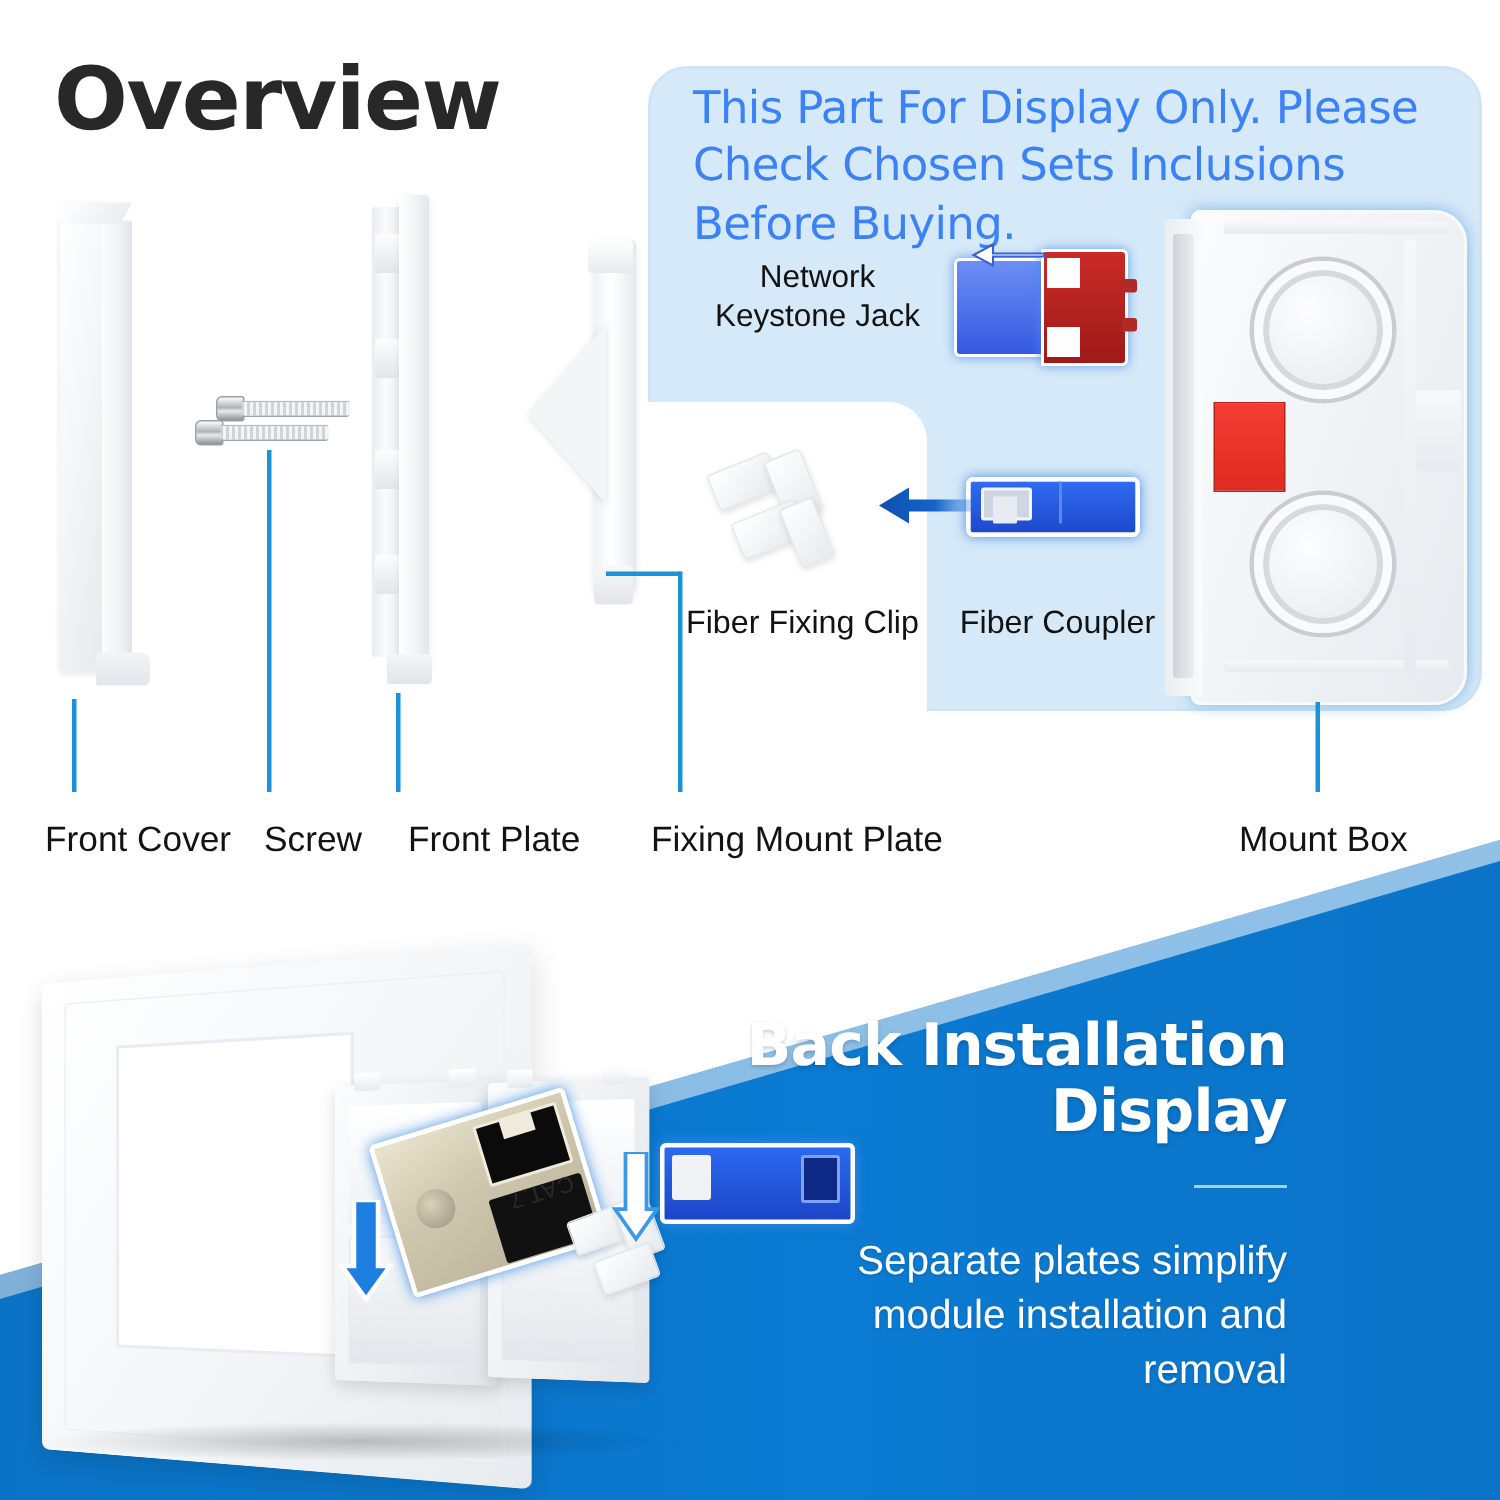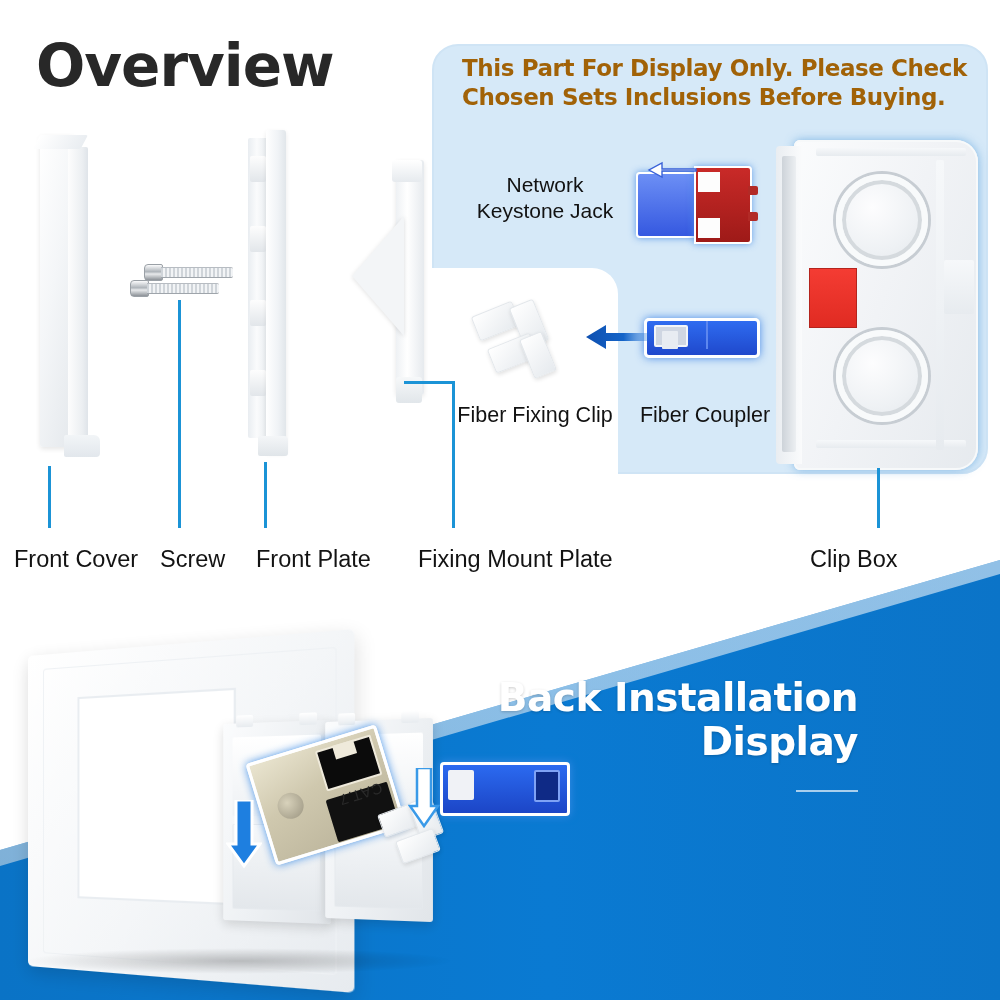--- a/index.html
+++ b/index.html
@@ -27,22 +27,22 @@
     border-radius:26px;
   }
   .notice-cut {
     position:absolute; left:432px; top:268px;
     width:186px; height:208px;
     background:#ffffff;
     border-top-right-radius:26px;
   }
   .notice-text {
     position:absolute; left:462px; top:54px; width:520px;
-    font-size:23px; font-weight:bold; line-height:1.28;
-    color:#a16207; font-family:"DejaVu Sans", sans-serif;
+    font-size:30px; font-weight:normal; line-height:1.28;
+    color:#3b82f6; font-family:"DejaVu Sans", sans-serif;
     letter-spacing:-0.4px;
   }
 
   .inner-label {
     position:absolute; color:#121212; font-size:21px; line-height:1.22;
     text-align:center; font-family:"Liberation Sans", sans-serif;
   }
   #lbl-keystone { left:455px; top:172px; width:180px; }
   #lbl-fixclip  { left:440px; top:402px; width:190px; font-size:21.5px; }
   #lbl-coupler  { left:625px; top:402px; width:160px; font-size:21.5px; }
@@ -235,20 +235,21 @@
     border-radius:2px;
   }
 
   
   .leader { position:absolute; background:#1b93d6; width:3px; }
   .leader-h { position:absolute; background:#1b93d6; height:3px; }
 
   .part-label {
     position:absolute; color:#131313; font-size:23.5px; white-space:nowrap;
     font-family:"Liberation Sans", sans-serif;
+    margin-left:16px;
   }
 
   
   .blue-band { position:absolute; left:0; top:560px; width:1000px; height:440px; }
 
   .bi-title {
     position:absolute; right:34px; top:676px; width:430px;
     text-align:right; color:#ffffff; font-size:39px; font-weight:bold;
     line-height:1.12; font-family:"DejaVu Sans", sans-serif;
     text-shadow:0 1px 3px rgba(0,0,0,.2); letter-spacing:-0.5px;
@@ -492,21 +493,21 @@
   <div class="leader" style="left:178px; top:300px; height:228px;"></div>
   <div class="leader" style="left:264px; top:462px; height:66px;"></div>
   <div class="leader-h" style="left:404px; top:381px; width:50px;"></div>
   <div class="leader" style="left:452px; top:381px; height:147px;"></div>
   <div class="leader" style="left:877px; top:468px; height:60px;"></div>
 
   <div class="part-label" style="left:14px;  top:546px;">Front Cover</div>
   <div class="part-label" style="left:160px; top:546px;">Screw</div>
   <div class="part-label" style="left:256px; top:546px;text-align:right;">Front Plate</div>
   <div class="part-label" style="left:418px; top:546px;">Fixing Mount Plate</div>
-  <div class="part-label" style="left:810px; top:546px;">Clip Box</div>
+  <div class="part-label" style="left:810px; top:546px;">Mount Box</div>
 
   <div class="inner-label" id="lbl-keystone">
     <span>Network</span><br>
     <span>Keystone Jack</span>
   </div>
   <div class="inner-label" id="lbl-fixclip">Fiber Fixing Clip</div>
   <div class="inner-label" id="lbl-coupler">Fiber Coupler</div>
 
   <div id="bottom-scene">
     <div class="bp-frame">
@@ -554,14 +555,15 @@
   </svg>
   <svg style="position:absolute; left:408px; top:768px; width:32px; height:62px;" viewBox="0 0 32 62">
     <path d="M9 0 L23 0 L23 38 L30 38 L16 58 L2 38 L9 38 Z" fill="#ffffff" stroke="#3a9ae8" stroke-width="2.5"></path>
   </svg>
 
   <div class="bi-title">
     <span>Back Installation</span><br>
     <span>Display</span>
   </div>
   <div class="bi-rule"></div>
+  <div class="bi-sub">Separate plates simplify module installation and removal</div>
 
 </div>
 
 </body></html>

